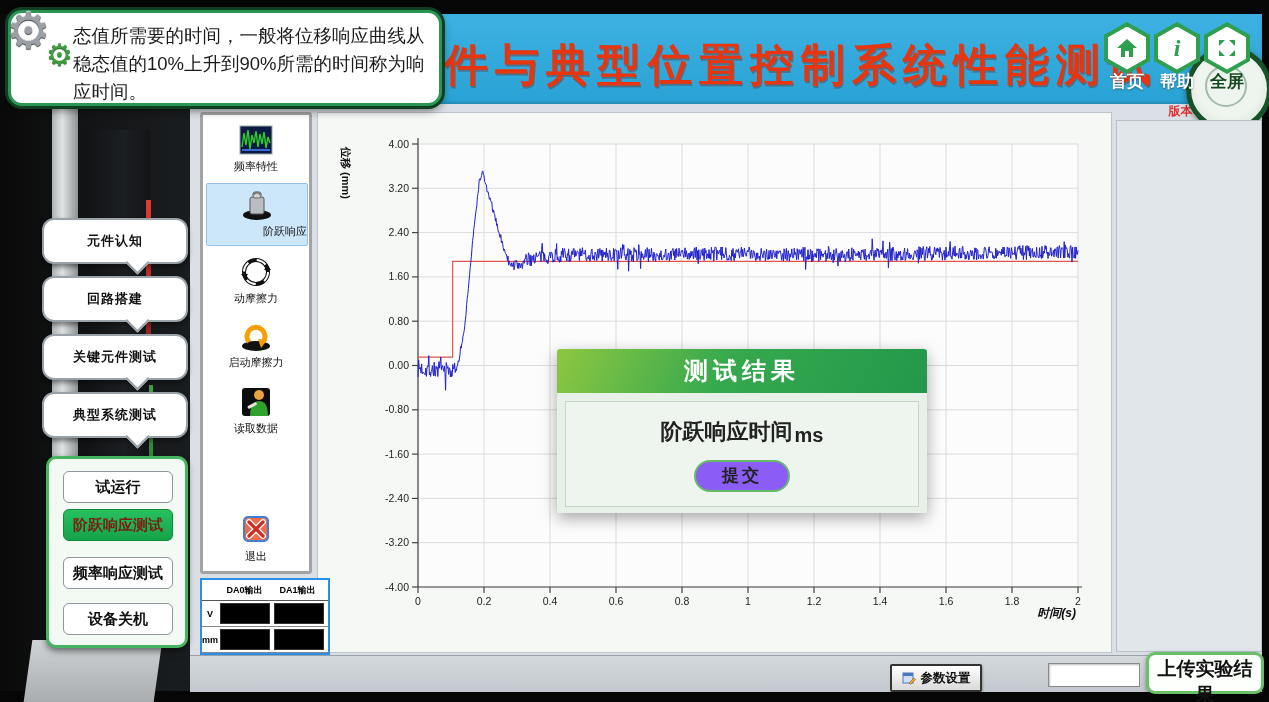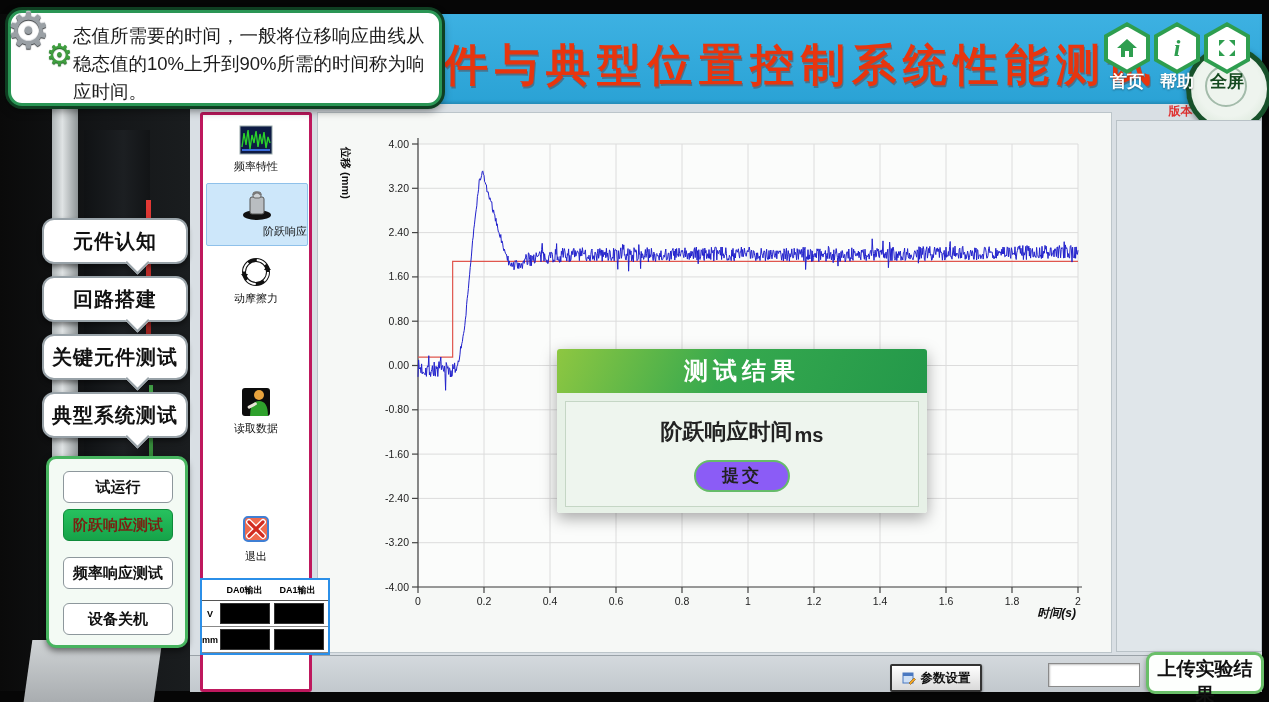--- a/index.html
+++ b/index.html
@@ -47,33 +47,33 @@
   .tooltip{position:absolute;left:8px;top:10px;width:434px;height:96px;background:#fff;
     border:3px solid #2a9655;border-radius:14px;box-shadow:0 0 0 3px #0f3f22,0 4px 10px rgba(0,0,0,.55);
     padding:9px 14px 9px 62px;box-sizing:border-box;font-size:18.5px;color:#1b1b1b;line-height:1.5;z-index:40;}
   .gear-big{position:absolute;left:6px;top:6px;font-size:50px;color:#9aa0a5;z-index:41;
     text-shadow:0 1px 1px #3c3f42, 0 -1px 1px #d8dadd;line-height:1;}
   .gear-small{position:absolute;left:46px;top:40px;font-size:30px;color:#3f9e3f;z-index:42;
     text-shadow:0 1px 1px #1b5e20;line-height:1;}
   
   .bubble{position:absolute;left:42px;width:142px;height:42px;background:#fff;
     border:2px solid #98a2a8;border-radius:12px;box-shadow:0 3px 5px rgba(0,0,0,.45);
-    display:flex;align-items:center;justify-content:center;font-size:20px;font-weight:bold;
+    display:flex;align-items:center;justify-content:center;font-size:13px;font-weight:bold;
     color:#111;letter-spacing:1px;cursor:pointer;z-index:6;}
   .bubble::after{content:"";position:absolute;bottom:-9px;left:60%;width:15px;height:15px;background:#fff;
     border-right:2px solid #98a2a8;border-bottom:2px solid #98a2a8;transform:rotate(45deg);}
   .navgroup{position:absolute;left:46px;top:456px;width:136px;height:186px;background:#f3faf4;
     border:3px solid #47b45f;border-radius:10px;box-shadow:0 3px 6px rgba(0,0,0,.5);z-index:6;}
   .gbtn{position:absolute;left:14px;width:108px;height:30px;background:#fff;border:1.5px solid #8d979c;
     border-radius:6px;display:flex;align-items:center;justify-content:center;
     font-size:15px;font-weight:bold;color:#111;cursor:pointer;}
   .gbtn.active{background:linear-gradient(#27c15e,#16a349);border-color:#0e8a3a;color:#7a1f12;}
   
-  .toolpanel{position:absolute;left:200px;top:112px;width:112px;height:580px;background:#fff;
-    border:3px solid #be185d;border-radius:3px;box-sizing:border-box;z-index:5;}
+  .toolpanel{position:absolute;left:200px;top:112px;width:112px;height:462px;background:#fff;
+    border:3px solid #a3a3a3;border-radius:3px;box-sizing:border-box;z-index:5;}
   .tool{position:absolute;left:3px;width:100px;text-align:center;cursor:pointer;padding-top:3px;}
   .tool .ticon{height:36px;display:flex;align-items:center;justify-content:center;}
   .tool .tlabel{font-size:11px;color:#111;margin-top:1px;}
   .tool.selected{background:#cde7fa;border:1px solid #8fc1ea;border-radius:2px;text-align:right;}
   
   .datable{position:absolute;left:200px;top:578px;width:130px;height:77px;background:#fff;
     border:2px solid #2b8fe8;box-sizing:border-box;z-index:5;font-size:9px;}
   .datable .hrow{display:flex;border-bottom:1px solid #555;height:20px;align-items:center;}
   .datable .drow{display:flex;height:25px;align-items:center;border-bottom:1px solid #888;}
   .datable .c0{width:16px;text-align:center;font-weight:bold;font-size:9px;}
@@ -231,20 +231,30 @@
     <div class="tool" style="top:136px;">
       <div class="ticon">
           <svg width="32" height="32" viewBox="0 0 32 32">
         <circle cx="16" cy="16" r="12" fill="none" stroke="#111" stroke-width="4"></circle>
         <circle cx="16" cy="16" r="12" fill="none" stroke="#fff" stroke-width="2" stroke-dasharray="10 9"></circle>
         <path d="M27 9 L31 14 L24 14 Z" fill="#111"></path>
             <path d="M5 23 L1 18 L8 18 Z" fill="#111"></path>
           </svg>
         </div>
       <div class="tlabel">动摩擦力</div>
+    </div>
+    <div class="tool" style="top:200px;">
+      <div class="ticon">
+          <svg width="34" height="32" viewBox="0 0 34 32">
+        <ellipse cx="17" cy="26" rx="14" ry="5" fill="#111"></ellipse>
+        <path d="M10 22 A9 9 0 1 1 24 22" fill="none" stroke="#f59f00" stroke-width="5"></path>
+        <path d="M28 20 L22 28 L19 19 Z" fill="#f59f00"></path>
+          </svg>
+        </div>
+      <div class="tlabel">启动摩擦力</div>
     </div>
     <div class="tool" style="top:266px;">
       <div class="ticon">
           <svg width="32" height="32" viewBox="0 0 32 32">
         <rect x="2" y="2" width="28" height="28" rx="3" fill="#0c0c0c"></rect>
         <circle cx="19" cy="9" r="5" fill="#e8a33d"></circle>
         <path d="M10 30 Q10 15 19 15 Q28 15 28 30 Z" fill="#2fa12c"></path>
         <rect x="7" y="18" width="10" height="3" rx="1.5" fill="#e8e3d6" transform="rotate(-28 12 19)"></rect>
           </svg>
         </div>

